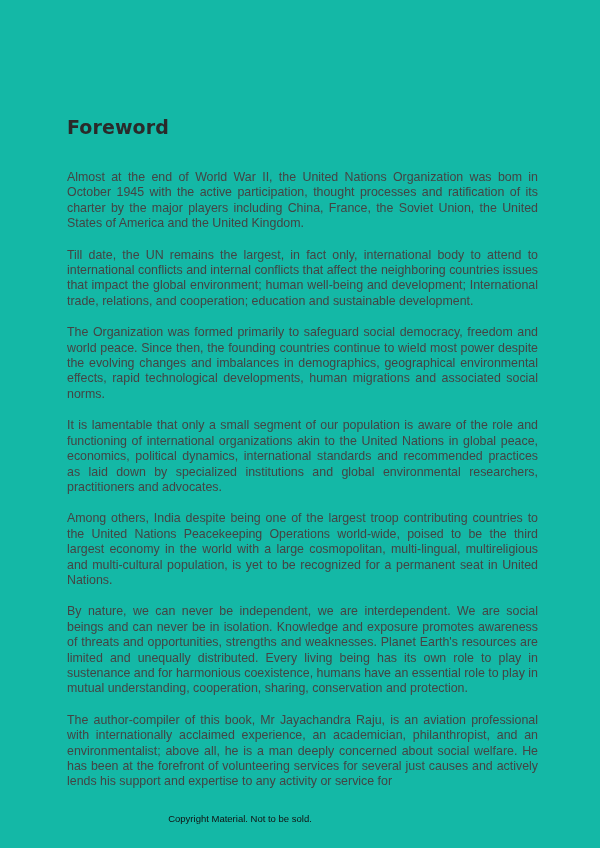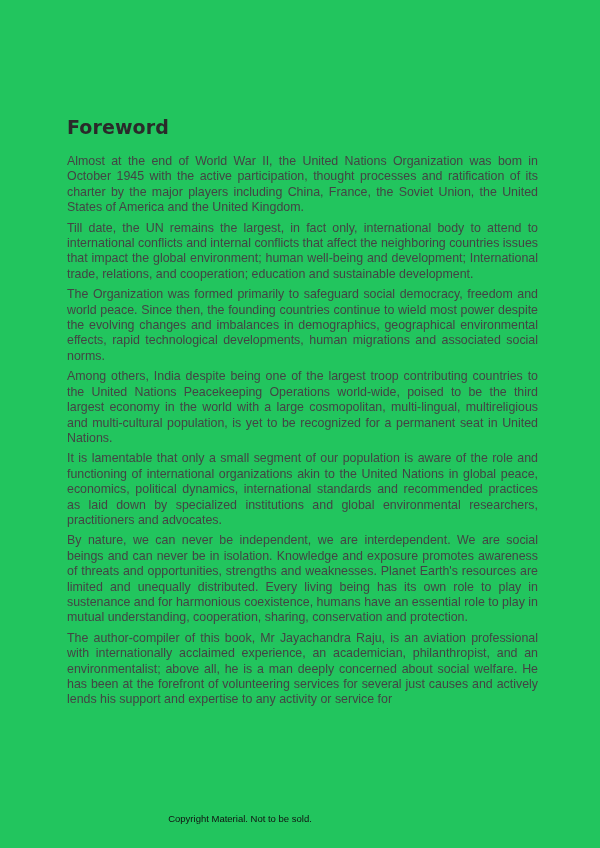--- a/index.html
+++ b/index.html
@@ -11,21 +11,21 @@
       width: 600px;
       height: 848px;
       position: relative;
       overflow: hidden;
     }
     .page {
       position: absolute;
       left: 0; top: 0;
       width: 600px;
       height: 848px;
-      background: #22c55e;
+      background: #14b8a6;
     }
     .heading {
       position: absolute;
       left: 67px;
       top: 116px;
       margin: 0;
       font-family: "DejaVu Sans", sans-serif;
       font-weight: bold;
       font-size: 19px;
       color: #2a2a2a;
@@ -35,21 +35,21 @@
       position: absolute;
       left: 67px;
       top: 154px;
       width: 471px;
       font-family: "Liberation Sans", sans-serif;
       font-size: 12.4px;
       line-height: 15.4px;
       color: #444444;
     }
     .body-text p {
-      margin: 0 0 5px 0;
+      margin: 16px 0 5px 0;
       text-align: justify;
       text-align-last: left;
     }
     .footer {
       position: absolute;
       left: 0;
       top: 813px;
       width: 480px;
       text-align: center;
       font-family: "Liberation Sans", sans-serif;
@@ -60,20 +60,20 @@
 </head>
 <body>
 
 <div class="page">
   <h1 class="heading">Foreword</h1>
 
   <div class="body-text">
     <p>Almost at the end of World War II, the United Nations Organization was bom in October 1945 with the active participation, thought processes and ratification of its charter by the major players including China, France, the Soviet Union, the United States of America and the United Kingdom.</p>
     <p>Till date, the UN remains the largest, in fact only, international body to attend to international conflicts and internal conflicts that affect the neighboring countries issues that impact the global environment; human well-being and development; International trade, relations, and cooperation; education and sustainable development.</p>
     <p>The Organization was formed primarily to safeguard social democracy, freedom and world peace. Since then, the founding countries continue to wield most power despite the evolving changes and imbalances in demographics, geographical environmental effects, rapid technological developments, human migrations and associated social norms.</p>
+    <p>It is lamentable that only a small segment of our population is aware of the role and functioning of international organizations akin to the United Nations in global peace, economics, political dynamics, international standards and recommended practices as laid down by specialized institutions and global environmental researchers, practitioners and advocates.</p>
     <p>Among others, India despite being one of the largest troop contributing countries to the United Nations Peacekeeping Operations world-wide, poised to be the third largest economy in the world with a large cosmopolitan, multi-lingual, multireligious and multi-cultural population, is yet to be recognized for a permanent seat in United Nations.</p>
-    <p>It is lamentable that only a small segment of our population is aware of the role and functioning of international organizations akin to the United Nations in global peace, economics, political dynamics, international standards and recommended practices as laid down by specialized institutions and global environmental researchers, practitioners and advocates.</p>
     <p>By nature, we can never be independent, we are interdependent. We are social beings and can never be in isolation. Knowledge and exposure promotes awareness of threats and opportunities, strengths and weaknesses. Planet Earth's resources are limited and unequally distributed. Every living being has its own role to play in sustenance and for harmonious coexistence, humans have an essential role to play in mutual understanding, cooperation, sharing, conservation and protection.</p>
     <p>The author-compiler of this book, Mr Jayachandra Raju, is an aviation professional with internationally acclaimed experience, an academician, philanthropist, and an environmentalist; above all, he is a man deeply concerned about social welfare. He has been at the forefront of volunteering services for several just causes and actively lends his support and expertise to any activity or service for</p>
   </div>
 
   <div class="footer">Copyright Material. Not to be sold.</div>
 </div>
 
 </body></html>

